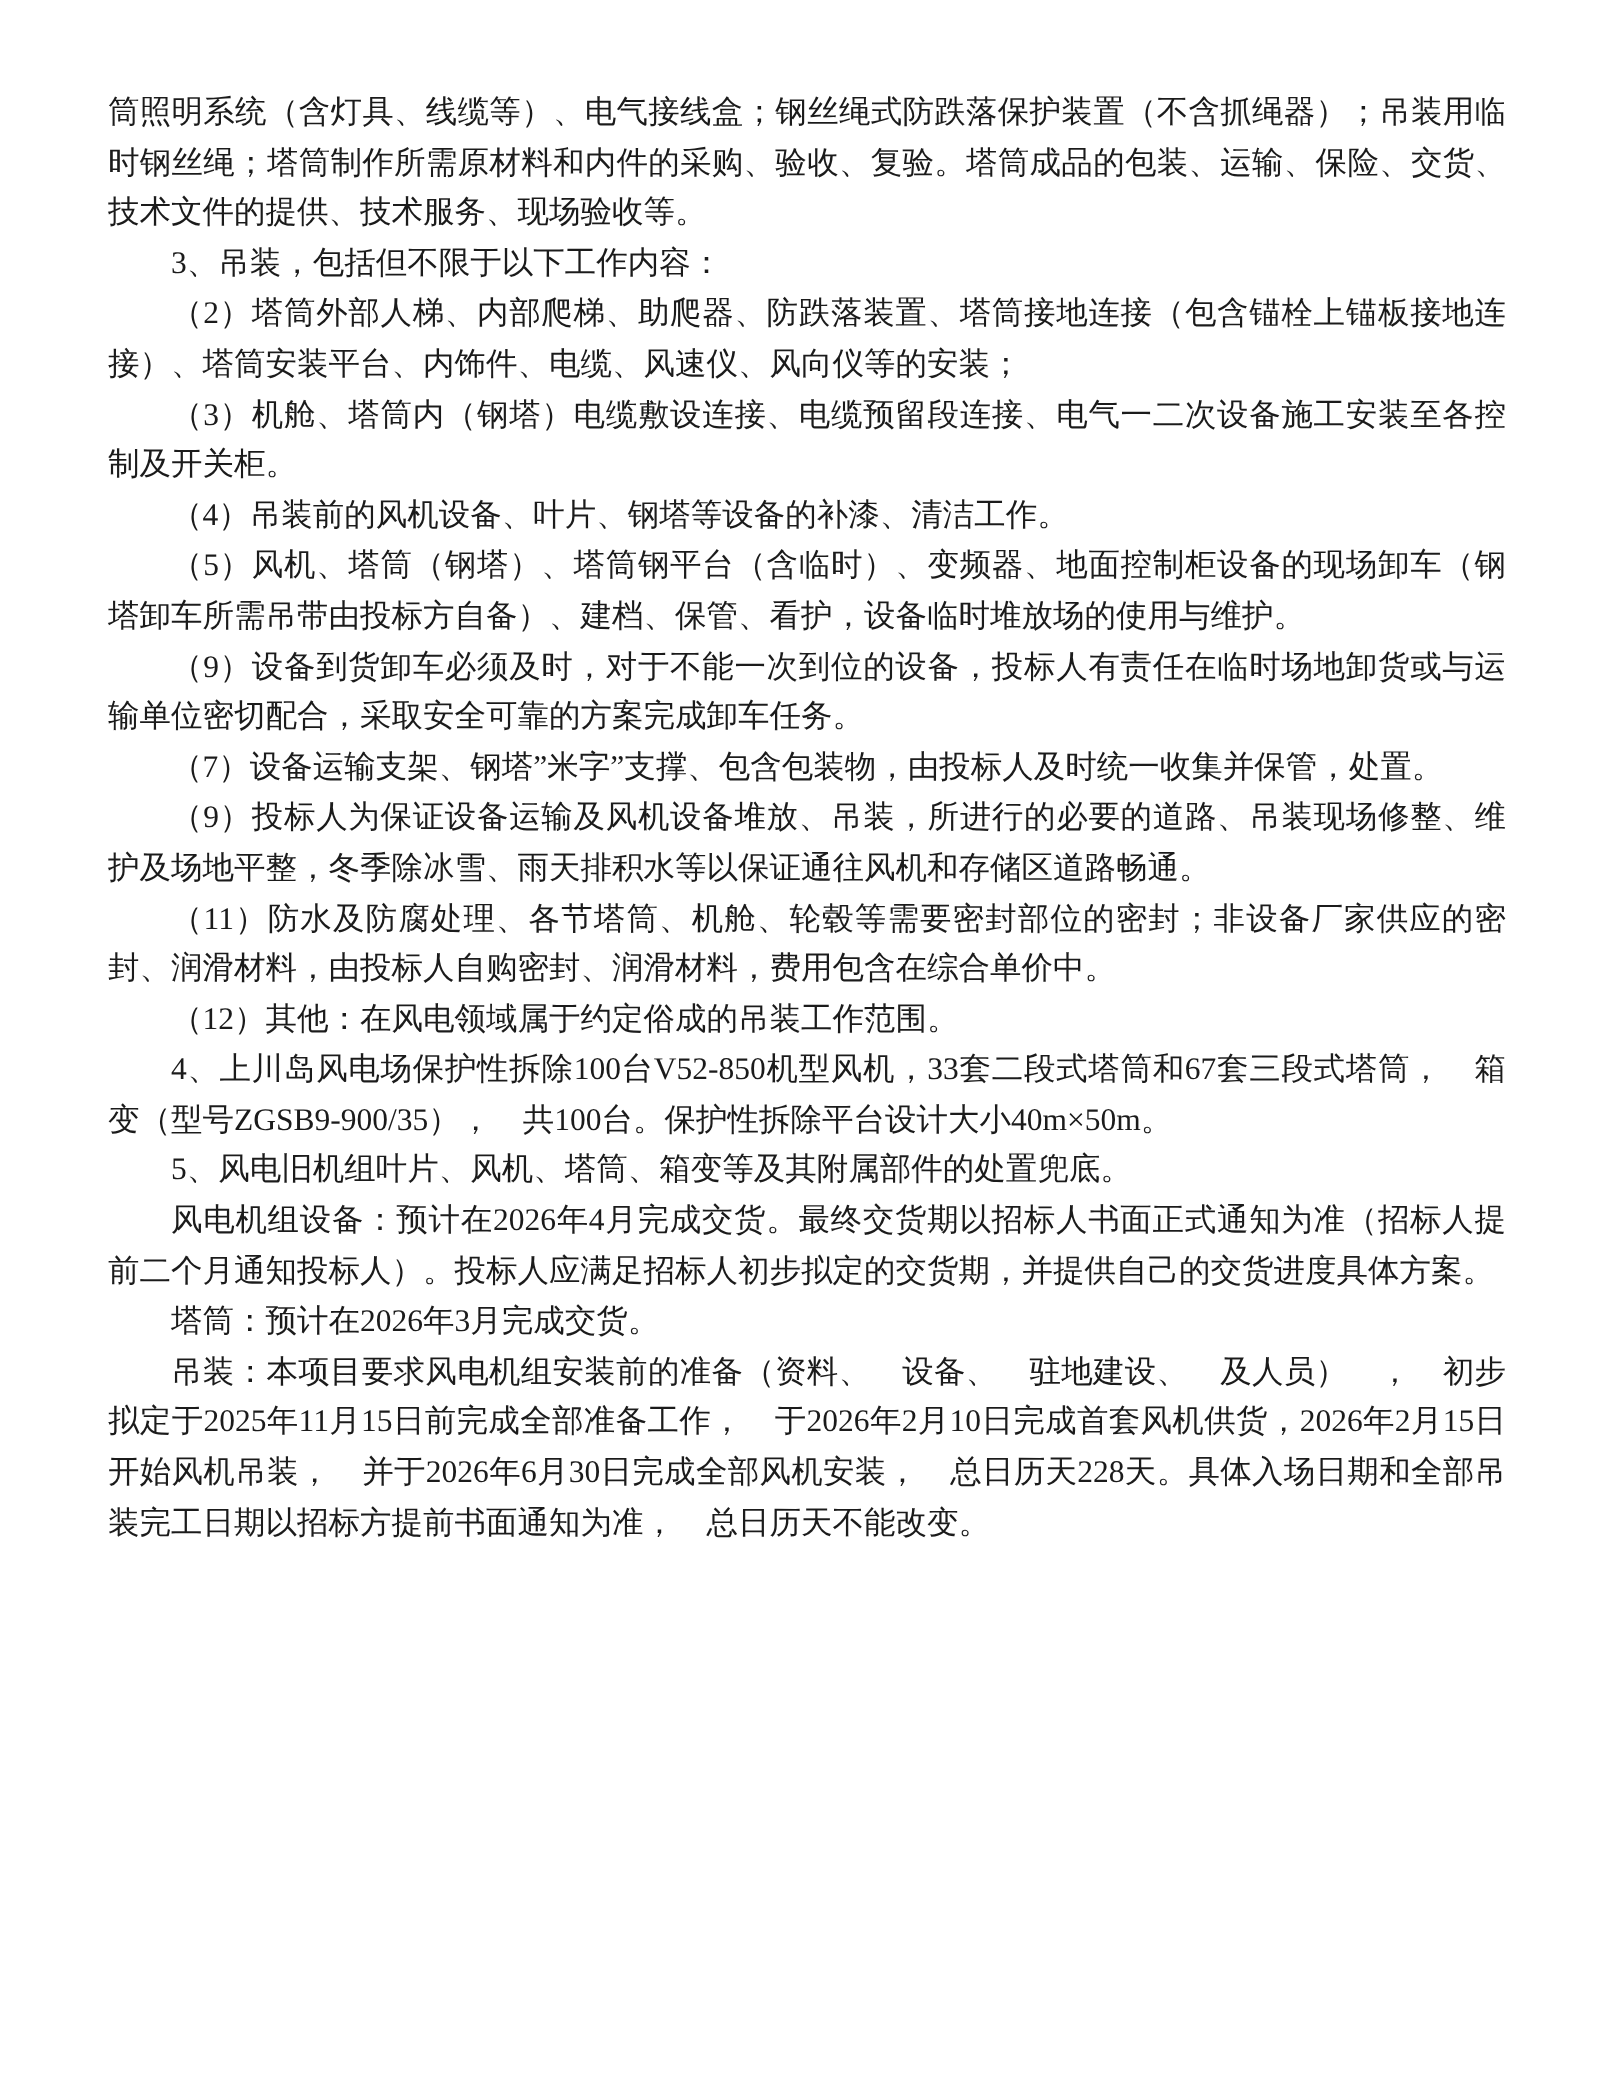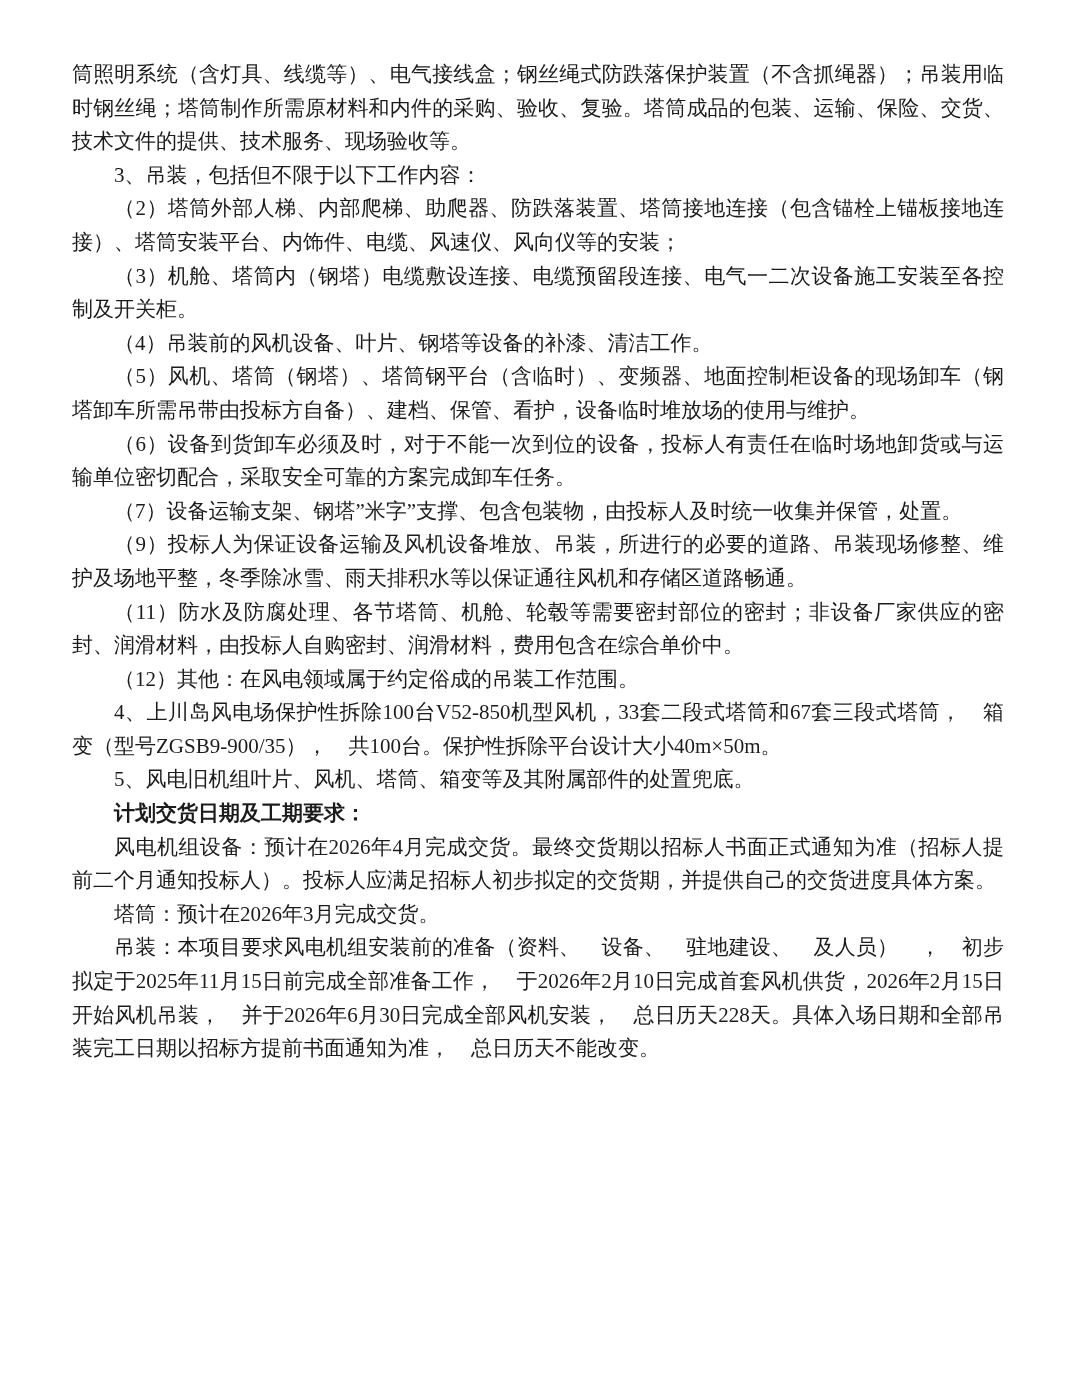--- a/index.html
+++ b/index.html
@@ -40,25 +40,24 @@
 <body>
 
 <div class="page">
   <div class="doc">
       <p class=""><span>筒照明系统（含灯具、线缆等）、电气接线盒；钢丝绳式防跌落保护装置（不含抓绳器）；吊装用临时钢丝绳；塔筒制作所需原材料和内件的采购、验收、复验。塔筒成品的包装、运输、保险、交货、技术文件的提供、技术服务、现场验收等。</span></p>
       <p class="indent"><span>3、吊装，包括但不限于以下工作内容：</span></p>
       <p class="indent"><span>（2）塔筒外部人梯、内部爬梯、助爬器、防跌落装置、塔筒接地连接（包含锚栓上锚板接地连接）、塔筒安装平台、内饰件、电缆、风速仪、风向仪等的安装；</span></p>
       <p class="indent"><span>（3）机舱、塔筒内（钢塔）电缆敷设连接、电缆预留段连接、电气一二次设备施工安装至各控制及开关柜。</span></p>
       <p class="indent"><span>（4）吊装前的风机设备、叶片、钢塔等设备的补漆、清洁工作。</span></p>
       <p class="indent"><span>（5）风机、塔筒（钢塔）、塔筒钢平台（含临时）、变频器、地面控制柜设备的现场卸车（钢塔卸车所需吊带由投标方自备）、建档、保管、看护，设备临时堆放场的使用与维护。</span></p>
-      <p class="indent"><span>（6）设备到货卸车必须及时，对于不能一次到位的设备，投标人有责任在临时场地卸货或与运输单位密切配合，采取安全可靠的方案完成卸车任务。</span></p>
+      <p class="indent"><span>（9）设备到货卸车必须及时，对于不能一次到位的设备，投标人有责任在临时场地卸货或与运输单位密切配合，采取安全可靠的方案完成卸车任务。</span></p>
       <p class="indent"><span>（7）设备运输支架、钢塔”米字”支撑、包含包装物，由投标人及时统一收集并保管，处置。</span></p>
       <p class="indent"><span>（9）投标人为保证设备运输及风机设备堆放、吊装，所进行的必要的道路、吊装现场修整、维护及场地平整，冬季除冰雪、雨天排积水等以保证通往风机和存储区道路畅通。</span></p>
       <p class="indent"><span>（11）防水及防腐处理、各节塔筒、机舱、轮毂等需要密封部位的密封；非设备厂家供应的密封、润滑材料，由投标人自购密封、润滑材料，费用包含在综合单价中。</span></p>
       <p class="indent"><span>（12）其他：在风电领域属于约定俗成的吊装工作范围。</span></p>
       <p class="indent"><span>4、上川岛风电场保护性拆除100台V52-850机型风机，33套二段式塔筒和67套三段式塔筒，　箱变（型号ZGSB9-900/35），　共100台。保护性拆除平台设计大小40m×50m。</span></p>
       <p class="indent"><span>5、风电旧机组叶片、风机、塔筒、箱变等及其附属部件的处置兜底。</span></p>
-      <p class="indent heading"><span class="bold">计划交货日期及工期要求：</span></p>
       <p class="indent"><span>风电机组设备：预计在2026年4月完成交货。最终交货期以招标人书面正式通知为准（招标人提前二个月通知投标人）。投标人应满足招标人初步拟定的交货期，并提供自己的交货进度具体方案。</span></p>
       <p class="indent"><span>塔筒：预计在2026年3月完成交货。</span></p>
       <p class="indent"><span>吊装：本项目要求风电机组安装前的准备（资料、　设备、　驻地建设、　及人员）　，　初步拟定于2025年11月15日前完成全部准备工作，　于2026年2月10日完成首套风机供货，2026年2月15日开始风机吊装，　并于2026年6月30日完成全部风机安装，　总日历天228天。具体入场日期和全部吊装完工日期以招标方提前书面通知为准，　总日历天不能改变。</span></p>
     </div>
 </div>
 
 </body></html>

